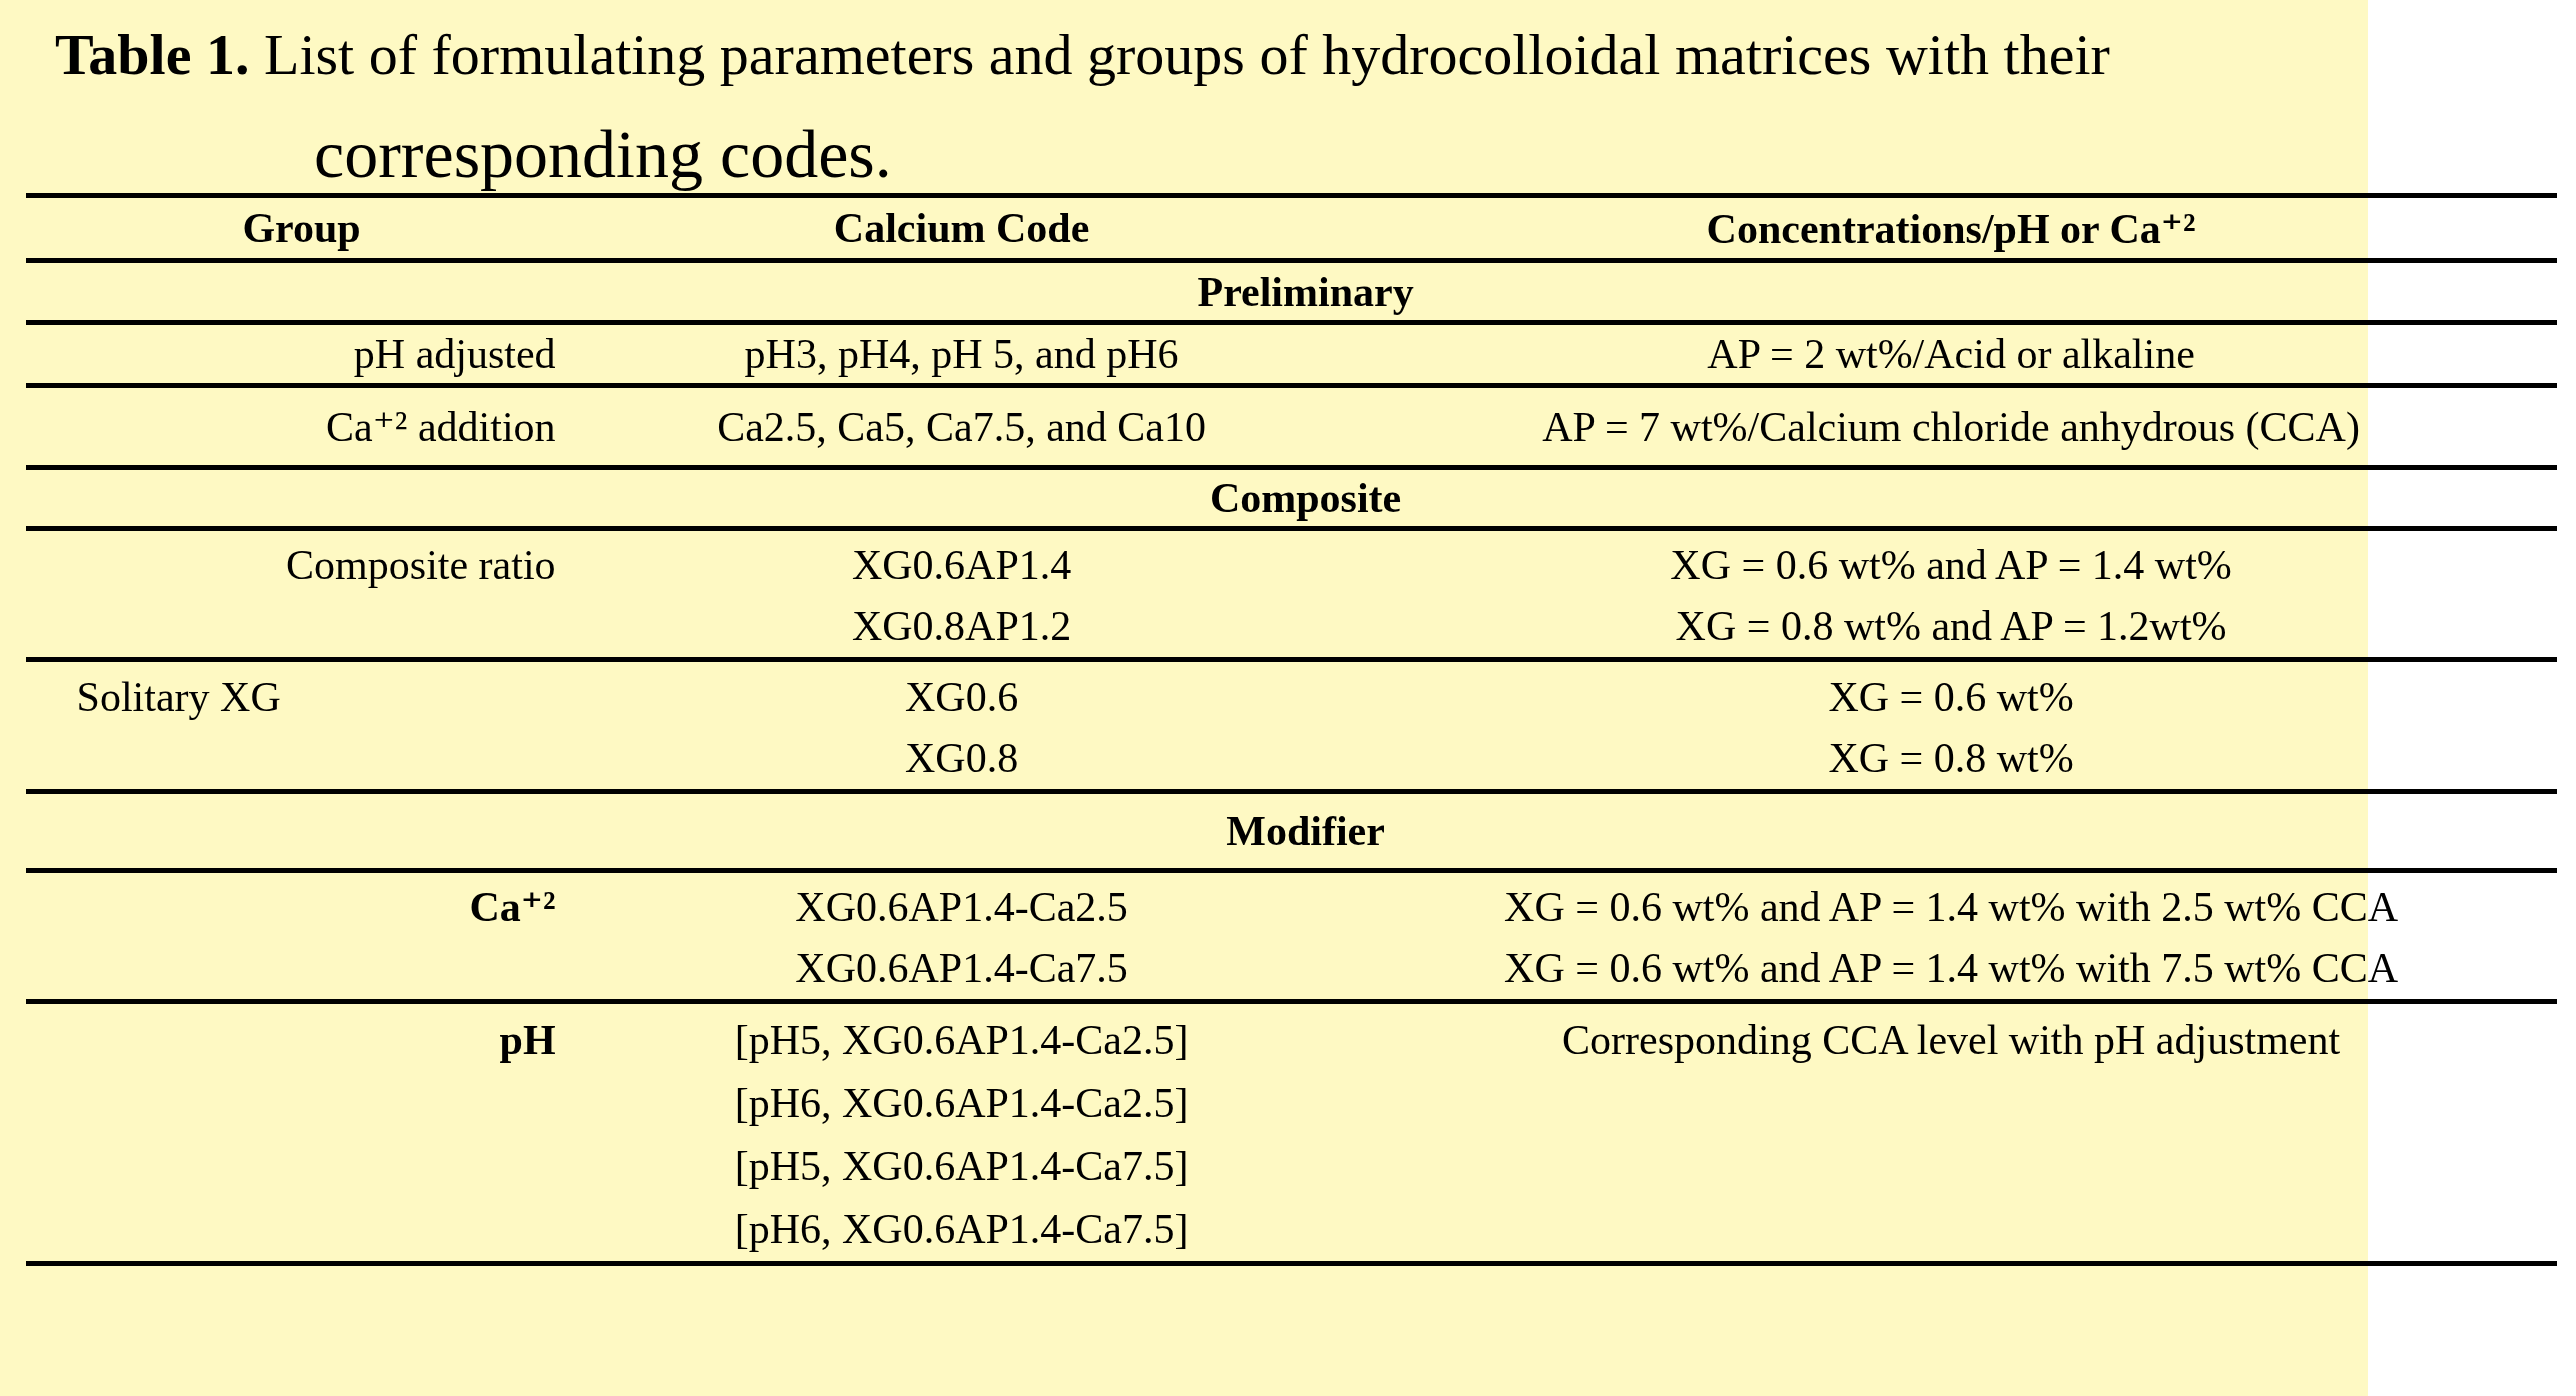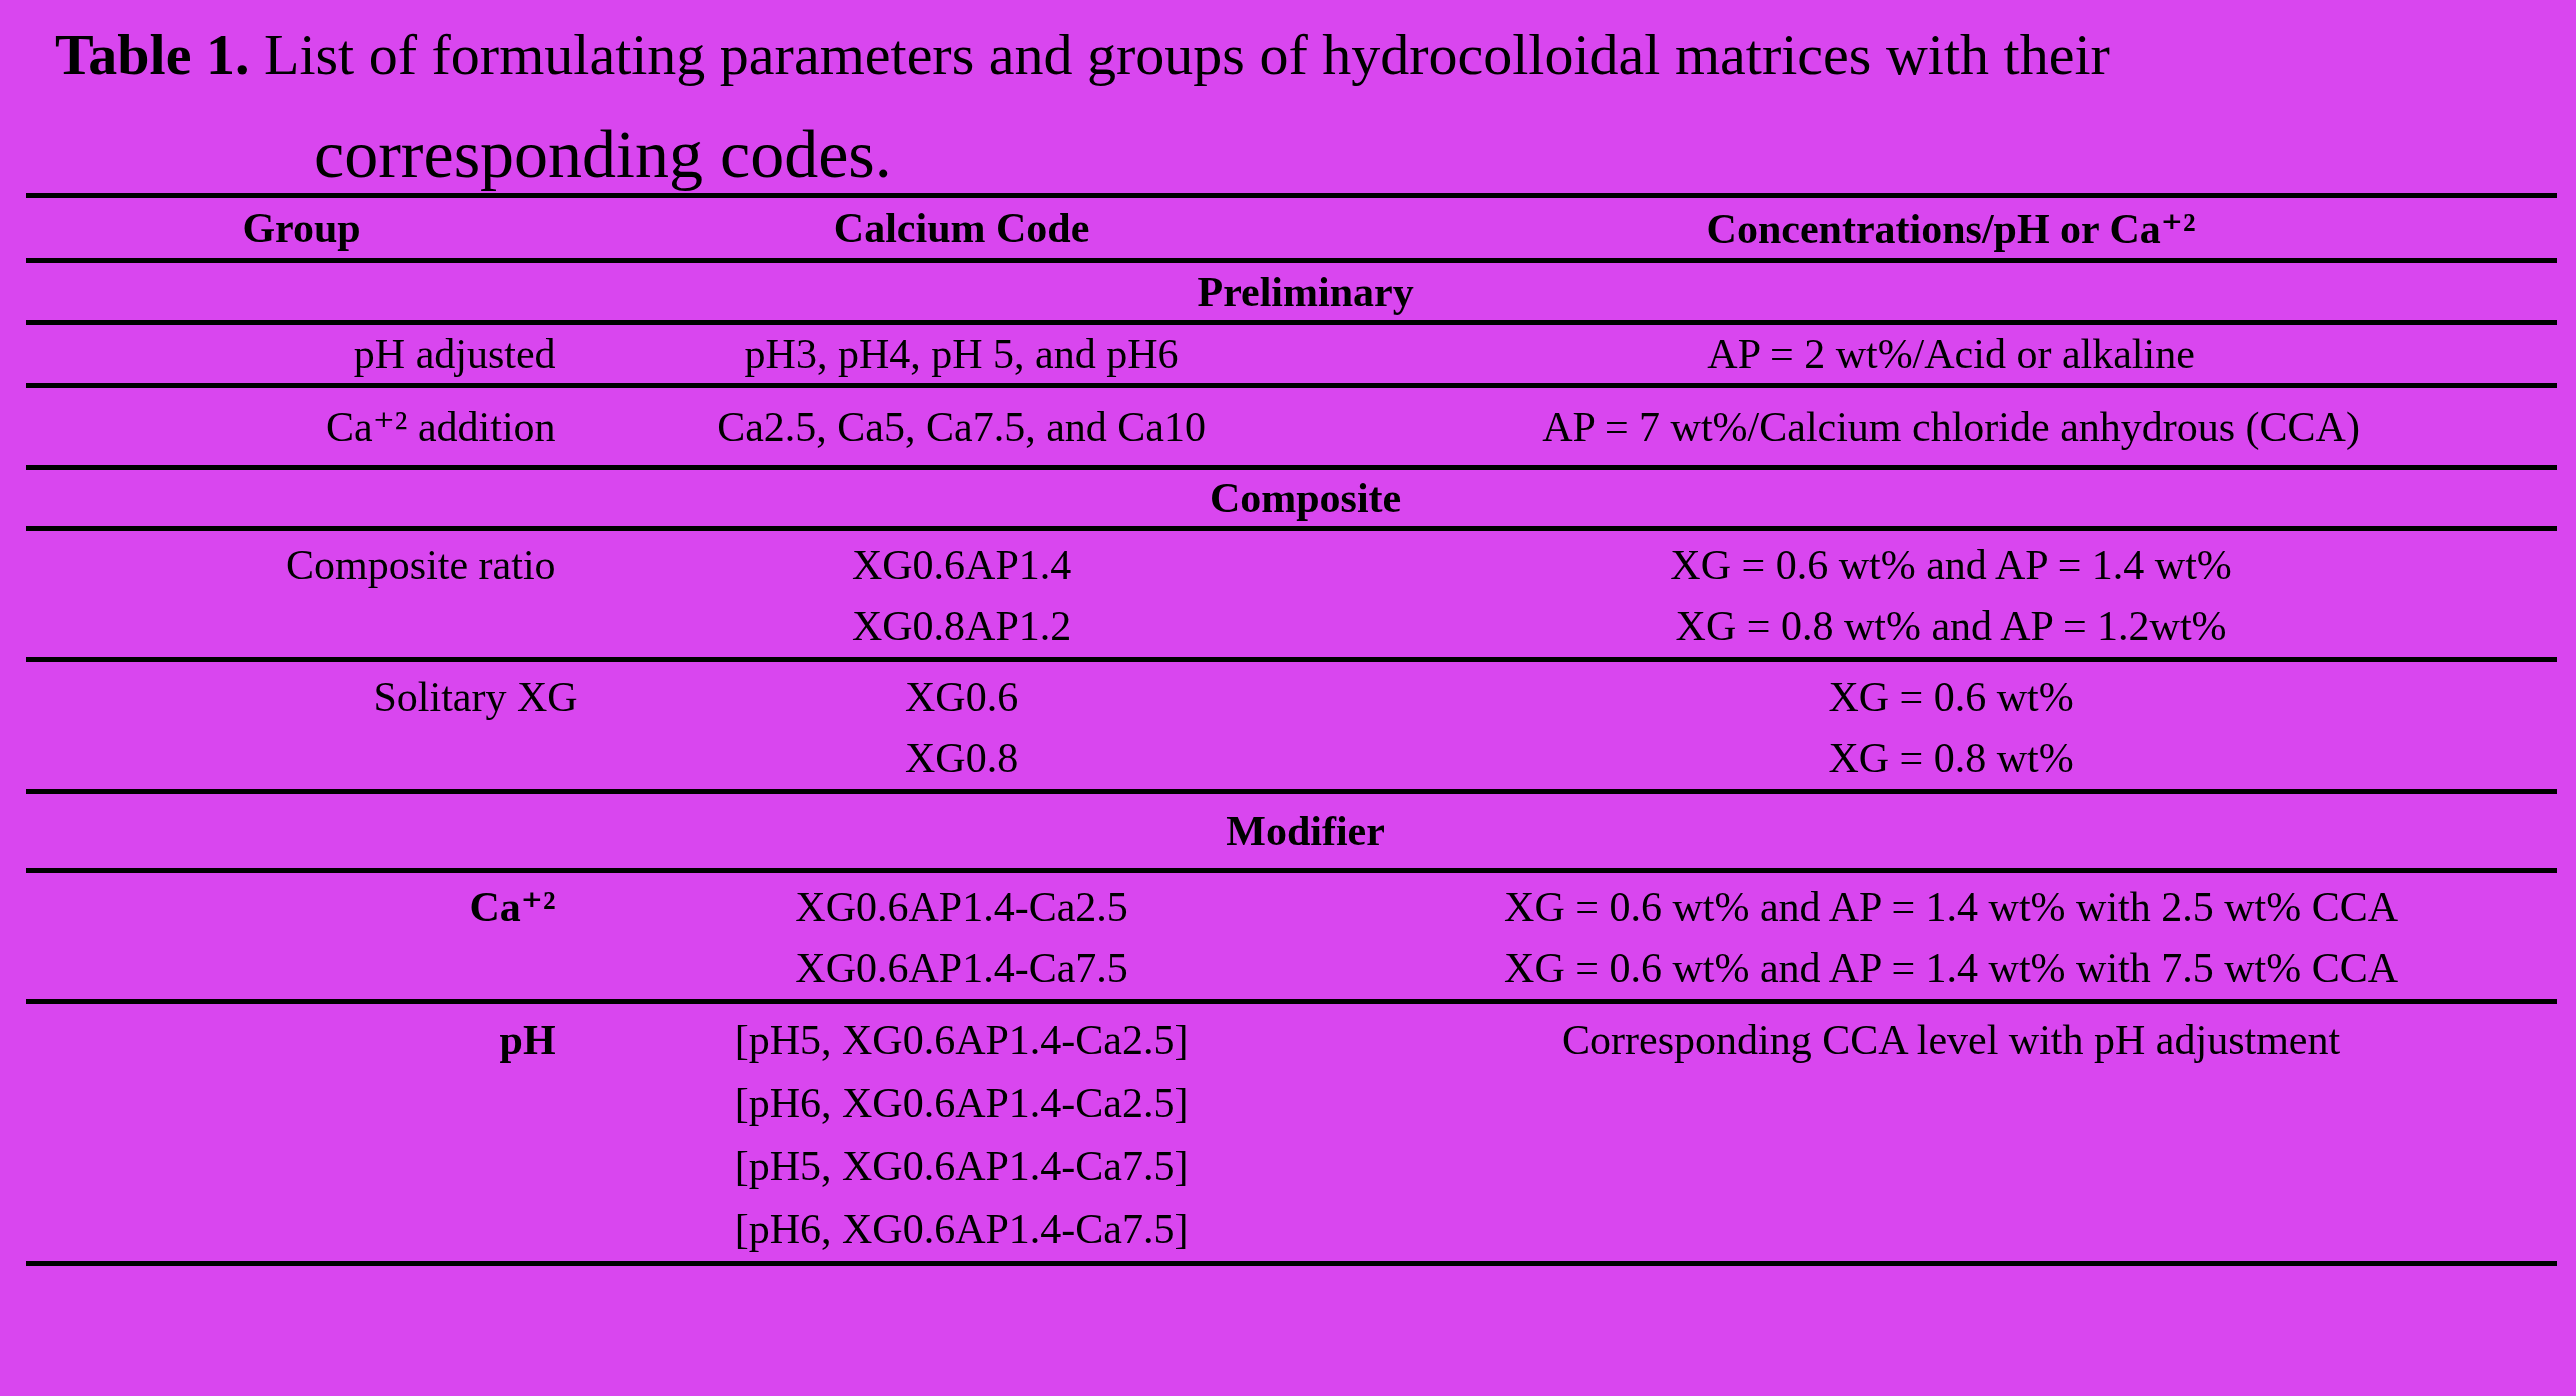--- a/index.html
+++ b/index.html
@@ -3,24 +3,24 @@
 <meta charset="utf-8">
 <style>
   html, body {
     margin: 0; padding: 0;
     width: 2576px; height: 1396px;
     background: #ffffff;
     overflow: hidden;
   }
   .page {
     position: relative;
-    width: 2576px; height: 1396px;
+    width: 2368px; height: 1396px;
     font-family: "Liberation Serif", "DejaVu Serif", serif;
     color: #000000;
-    background: #d946ef;
+    background: #fef9c3;
   }
   .caption { position: absolute; left: 0; top: 0; width: 2576px; }
   .caption-line1 {
     position: absolute; left: 55px; top: 20.5px;
     font-size: 58px; white-space: nowrap;
   }
   .caption-line1 b { font-weight: bold; }
   .caption-line2 {
     position: absolute; left: 314px; top: 115px;
     font-size: 68px; white-space: nowrap;
@@ -32,21 +32,21 @@
     border-top: 5.8px solid #000;
     font-size: 42px;
   }
   .tbl tr { border-bottom: 5.8px solid #000; }
   .tbl th, .tbl td { padding: 0; vertical-align: middle; overflow: visible; }
   .tbl th { font-weight: bold; text-align: center; white-space: nowrap; }
   col.col-g { width: 552px; }
   col.col-c { width: 768px; }
   col.col-x { width: 1211px; }
   td.g { text-align: right; padding-right: 22px; white-space: nowrap; }
-  td.g.gl { text-align: right; padding-left: 51px; padding-right: 0; }
+  td.g.gl { text-align: left; padding-left: 51px; padding-right: 0; }
   td.g.gb { font-weight: bold; }
   td.c, td.x { text-align: center; white-space: nowrap; }
   td.c.cb { font-weight: bold; }
   tr.sec td {
     font-weight: bold; text-align: center;
     padding-left: 29px; white-space: nowrap;
   }
   tr.r-head     { height: 65px; }
   tr.r-sec1     { height: 62px; }
   tr.r-control  { height: 62px; }

